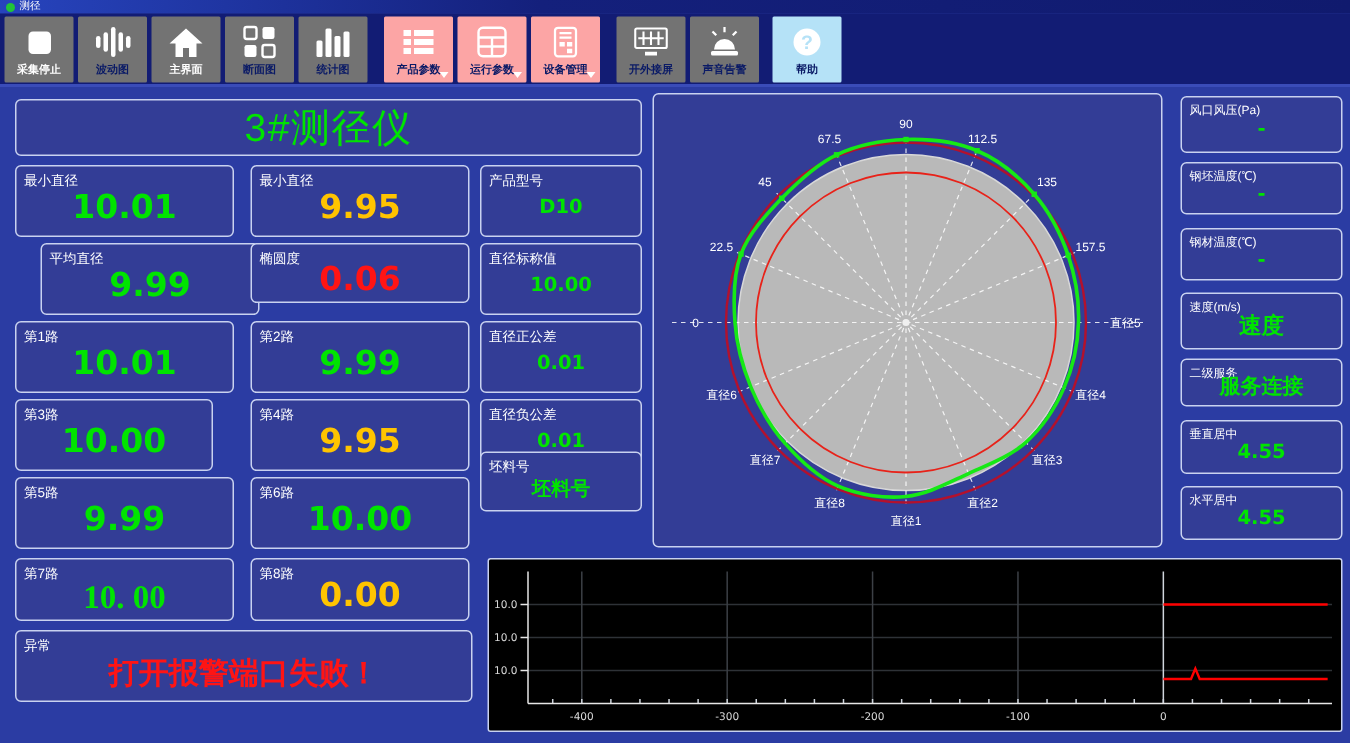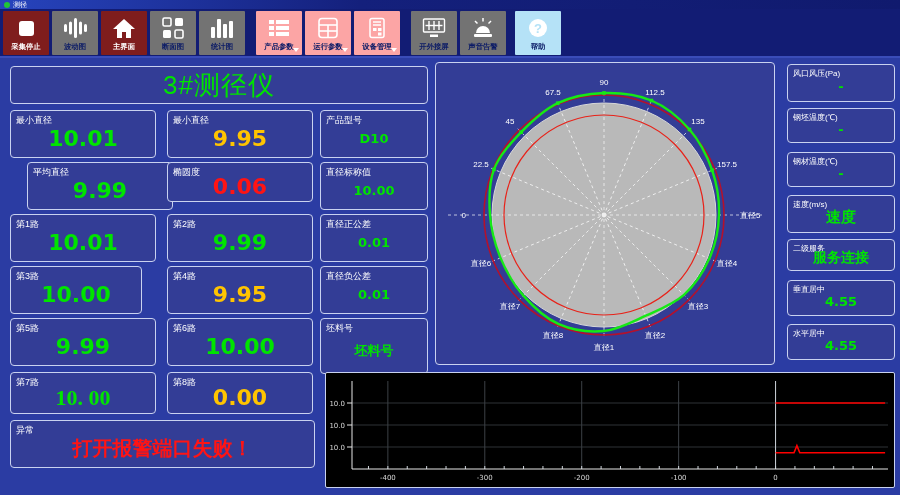--- a/index.html
+++ b/index.html
@@ -17,21 +17,21 @@
   
   .toolbar{position:absolute;top:9px;left:0;width:900px;height:49px;
     background:#121c74;border-bottom:2px solid #3a4cb8;box-sizing:border-box;
     display:flex;align-items:flex-start;padding:2px 0 0 3px}
   .tb-btn{width:46px;height:44px;margin-right:3px;position:relative;cursor:pointer;
     display:flex;flex-direction:column;align-items:center;justify-content:flex-end;
     padding-bottom:3px;box-sizing:border-box;border-radius:1px}
   .tb-icon{position:absolute;top:5px;left:0;right:0;height:24px;
     display:flex;align-items:center;justify-content:center}
   .tb-label{font-size:8px;font-weight:bold;white-space:nowrap;transform:scale(.92)}
-  .v-red{background:#7f1d1d}.v-red .tb-label{color:#fff}
+  .v-red{background:#737373}.v-red .tb-label{color:#fff}
   .v-blue{background:#737373}.v-blue .tb-label{color:#0a1a66}
   .v-light{background:#fca5a5}.v-light .tb-label{color:#0a1a66}
   .v-pale{background:#b5e2f7}.v-pale .tb-label{color:#0a1a66}
   .gap8{margin-left:8px}.gap6{margin-left:6px}
   .caret{position:absolute;right:3px;bottom:3px;width:0;height:0;
     border-left:3px solid transparent;border-right:3px solid transparent;border-top:4px solid #fff}
   .i-stop{width:15px;height:15px;background:#fff;border-radius:3px}
   
   .panel{position:absolute;background:#333d96;border:1px solid #c9d2f0;
     border-radius:4px;box-sizing:border-box}
@@ -51,21 +51,21 @@
   .r2c2{left:167px;top:162px;width:146px;height:40px}
   .r2c3{left:320px;top:162px;width:108px;height:48px}
   .r3c1{left:10px;top:214px;width:146px;height:48px}
   .r3c2{left:167px;top:214px;width:146px;height:48px}
   .r3c3{left:320px;top:214px;width:108px;height:48px}
   .r4c1{left:10px;top:266px;width:132px;height:48px}
   .r4c2{left:167px;top:266px;width:146px;height:48px}
   .r4c3{left:320px;top:266px;width:108px;height:48px}
   .r5c1{left:10px;top:318px;width:146px;height:48px}
   .r5c2{left:167px;top:318px;width:146px;height:48px}
-  .r5c3{left:320px;top:318px;width:108px;height:56px}
+  .r5c3{left:320px;top:301px;width:108px;height:40px}
   .r6c1{left:10px;top:372px;width:146px;height:42px}
   .r6c2{left:167px;top:372px;width:146px;height:42px}
   .alarm-box{left:10px;top:420px;width:305px;height:48px}
   .alarm-msg{font-size:20px;font-weight:bold;font-family:"Liberation Sans",sans-serif}
   
   .rp{left:787px;width:108px}
   .rp1{top:64px;height:38px}.rp2{top:108px;height:35px}.rp3{top:152px;height:35px}
   .rp4{top:195px;height:38px}.rp5{top:239px;height:32px}.rp6{top:280px;height:36px}
   .rp7{top:324px;height:36px}
   .rp .box-label{font-size:8px}

